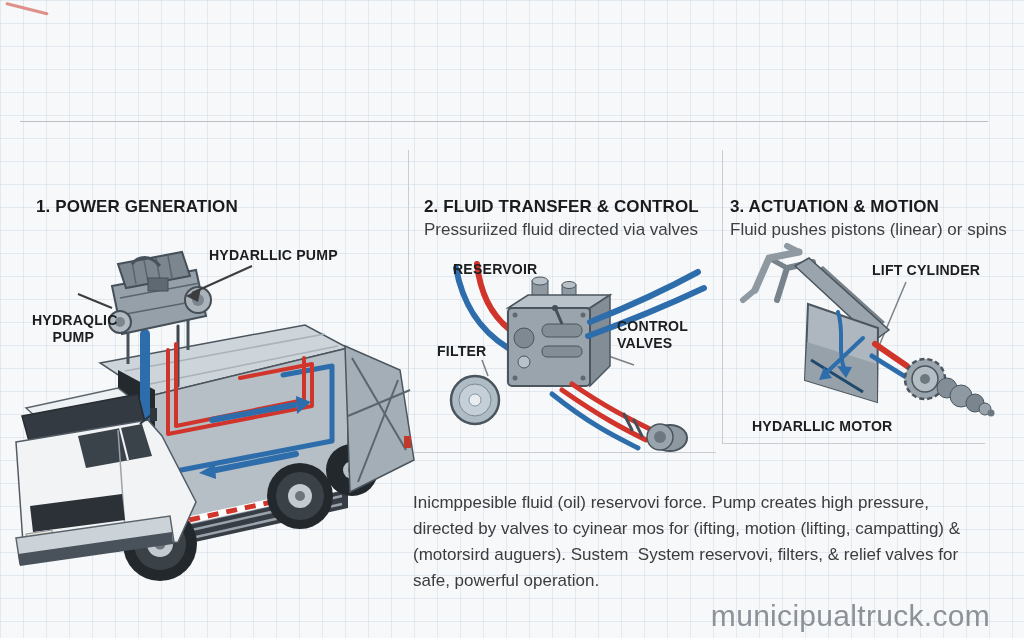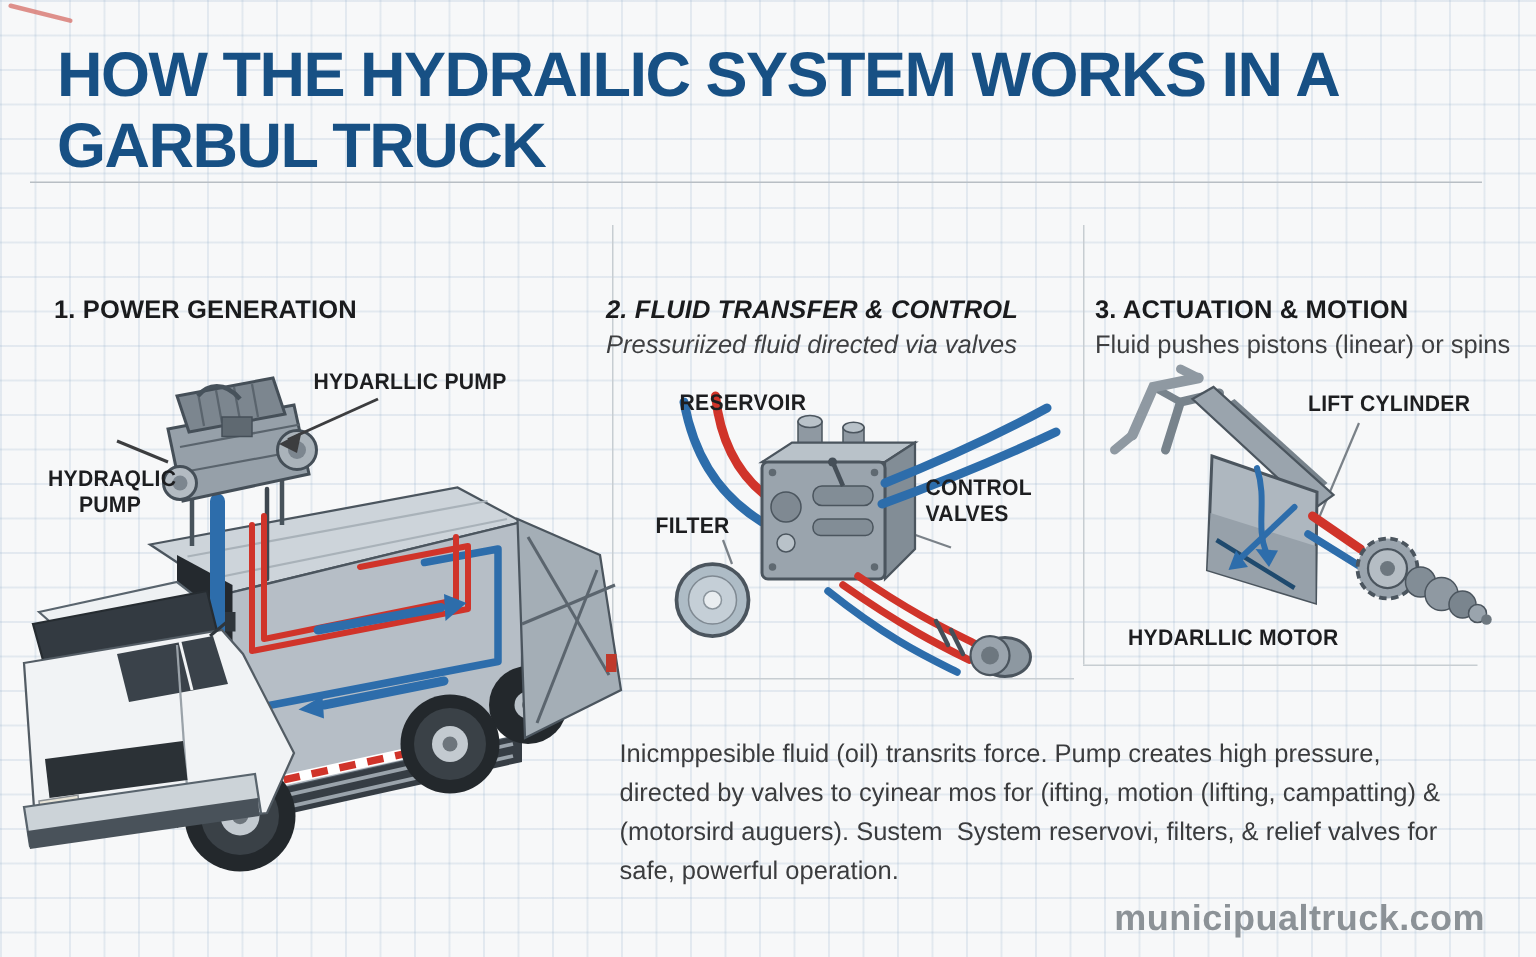--- a/index.html
+++ b/index.html
@@ -28,46 +28,42 @@
   .bline{height:1px;background:#c7cdd2;}
   .dlabel{
     position:absolute;font-size:15px;font-weight:700;color:#1d1e20;
     letter-spacing:0.2px;transform:scaleX(0.94);transform-origin:left top;
     white-space:nowrap;line-height:17px;
   }
   .dlabel.wrapc{white-space:normal;text-align:center;}
   .dlabel.wrapl{white-space:normal;text-align:left;}
   .footer-par{left:413px;top:490px;}
   .footer-par .fline{font-size:17px;color:#3b3c3e;line-height:26px;white-space:pre;}
-  .watermark{right:34px;top:599px;font-size:24px;font-weight:700;color:#8c9297;letter-spacing:0.3px;}
+  .watermark{right:34px;top:599px;font-size:30px;font-weight:400;color:#8c9297;letter-spacing:0.3px;}
   svg{position:absolute;overflow:visible;}
 </style>
 </head>
 <body>
 
 <div id="canvas">
 
   <div class="abs corner-mark"></div>
 
-  <div class="abs title">
-    <div>HOW THE HYDRAILIC SYSTEM WORKS IN A</div>
-    <div>GARBUL TRUCK</div>
-  </div>
   <div class="abs hrule"></div>
 
   <div class="abs vline" style="left:408px;top:150px;height:302px;"></div>
   <div class="abs bline" style="left:408px;top:452px;width:308px;"></div>
   <div class="abs vline" style="left:722px;top:150px;height:293px;"></div>
   <div class="abs bline" style="left:722px;top:443px;width:263px;"></div>
 
   <div class="abs col" style="left:36px;top:157px;">
     <div class="heading">1. POWER GENERATION</div>
   </div>
 
-  <div class="abs col" style="left:404px;top:157px;font-style:italic;">
+  <div class="abs col" style="left:424px;top:157px;">
     <div class="heading">2. FLUID TRANSFER &amp; CONTROL</div>
     <div class="line">Pressuriized fluid directed via valves</div>
   </div>
 
   <div class="abs col" style="left:730px;top:157px;">
     <div class="heading">3. ACTUATION &amp; MOTION</div>
     <div class="line">Fluid pushes pistons (linear) or spins</div>
   </div>
 
   <svg style="left:0;top:238px;" width="420" height="340" viewBox="0 0 420 340">
@@ -281,21 +277,21 @@
 
   <div class="dlabel" style="left:209px;top:246px;">HYDARLLIC PUMP</div>
   <div class="dlabel wrapc" style="left:32px;top:311px;width:88px;">HYDRAQLIC PUMP</div>
   <div class="dlabel" style="left:453px;top:260px;">RESERVOIR</div>
   <div class="dlabel" style="left:437px;top:342px;">FILTER</div>
   <div class="dlabel wrapl" style="left:617px;top:317px;width:80px;">CONTROL VALVES</div>
   <div class="dlabel" style="left:872px;top:261px;">LIFT CYLINDER</div>
   <div class="dlabel" style="left:752px;top:417px;">HYDARLLIC MOTOR</div>
 
   <div class="abs footer-par">
-    <div class="fline">Inicmppesible fluid (oil) transrits force. Pump creates high pressure,</div>
+    <div class="fline">Inicmppesible fluid (oil) reservovi force. Pump creates high pressure,</div>
     <div class="fline">directed by valves to cyinear mos for (ifting, motion (lifting, campatting) &amp;</div>
     <div class="fline">(motorsird auguers). Sustem  System reservovi, filters, &amp; relief valves for</div>
     <div class="fline">safe, powerful operation.</div>
   </div>
 
   <div class="abs watermark">municipualtruck.com</div>
 
 </div>
 
 </body></html>

